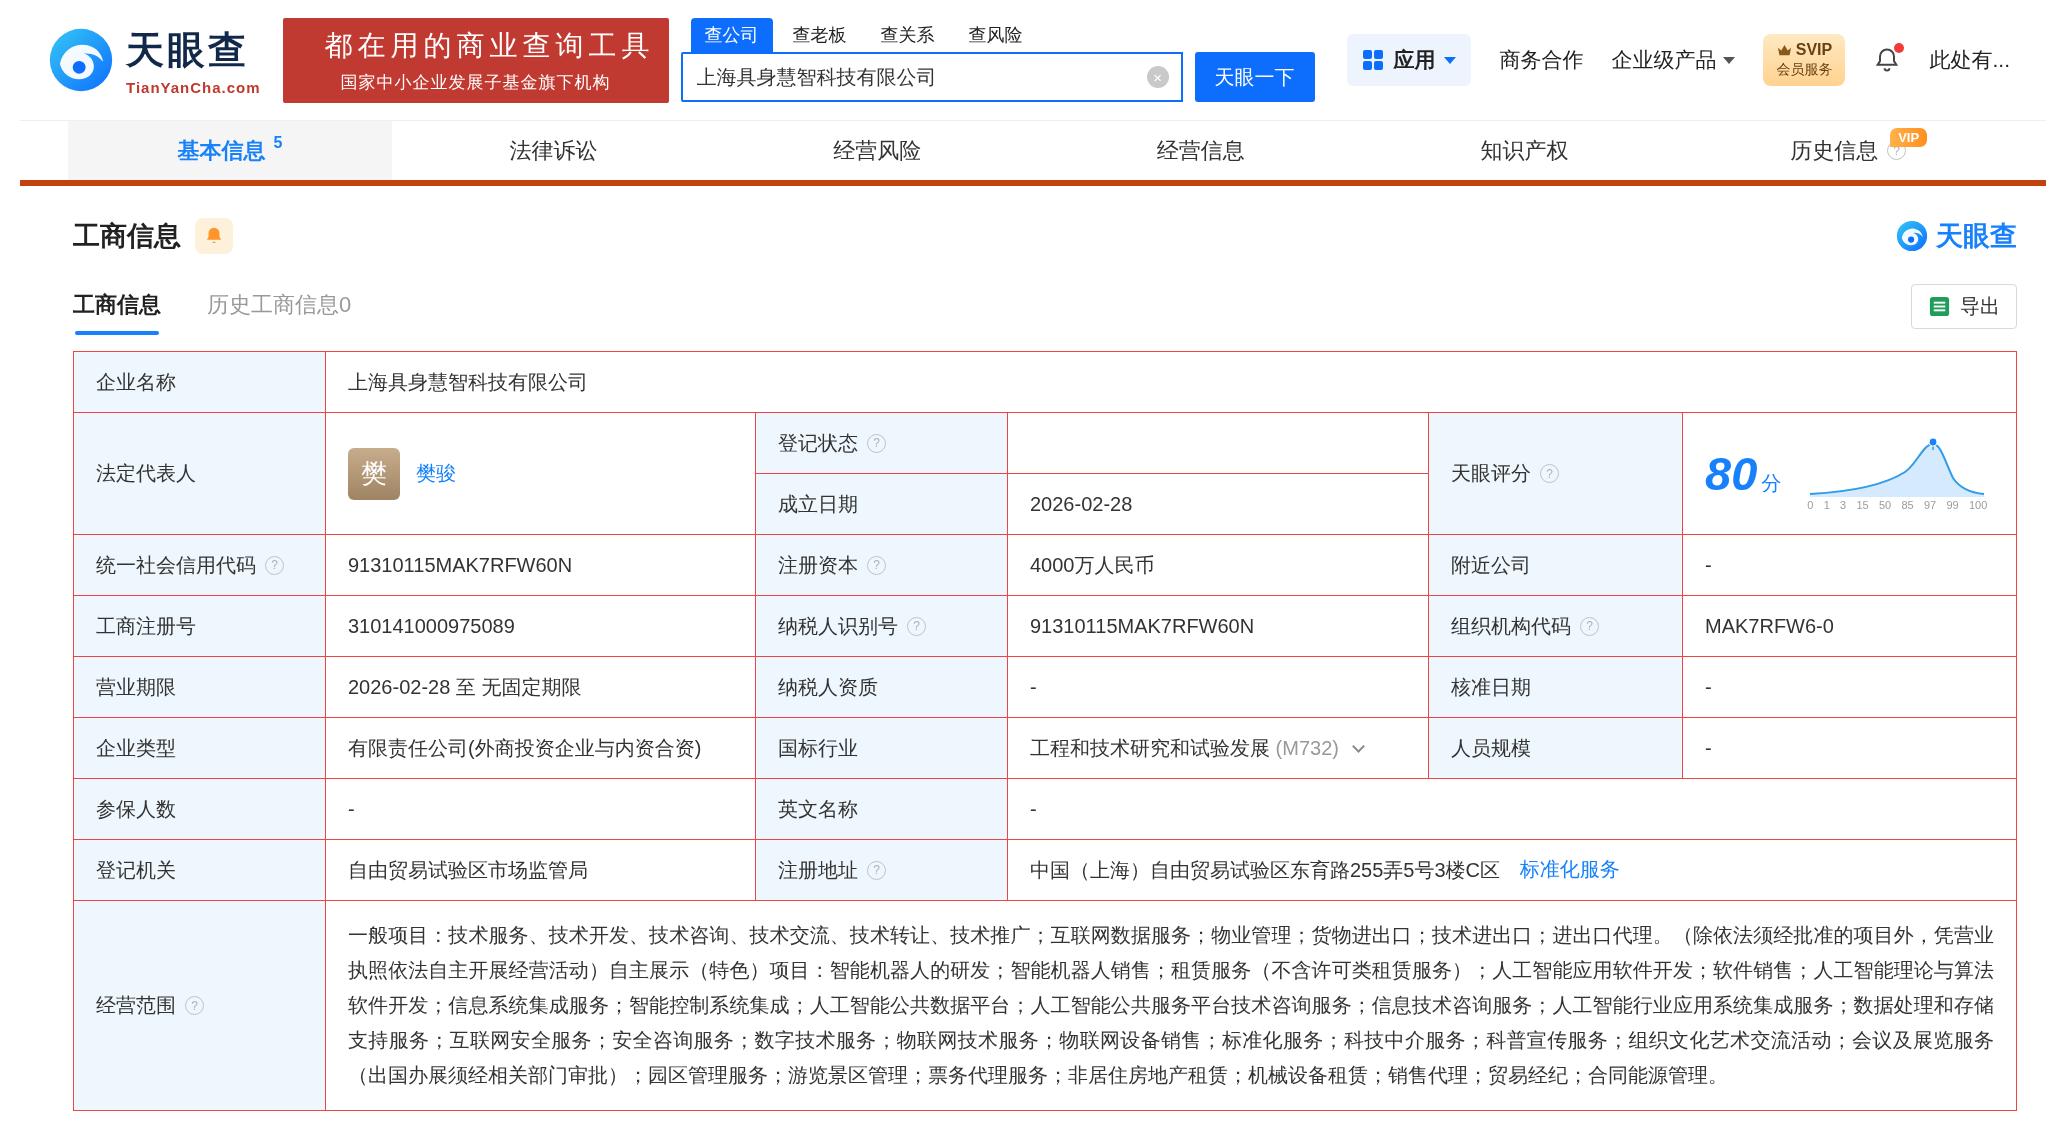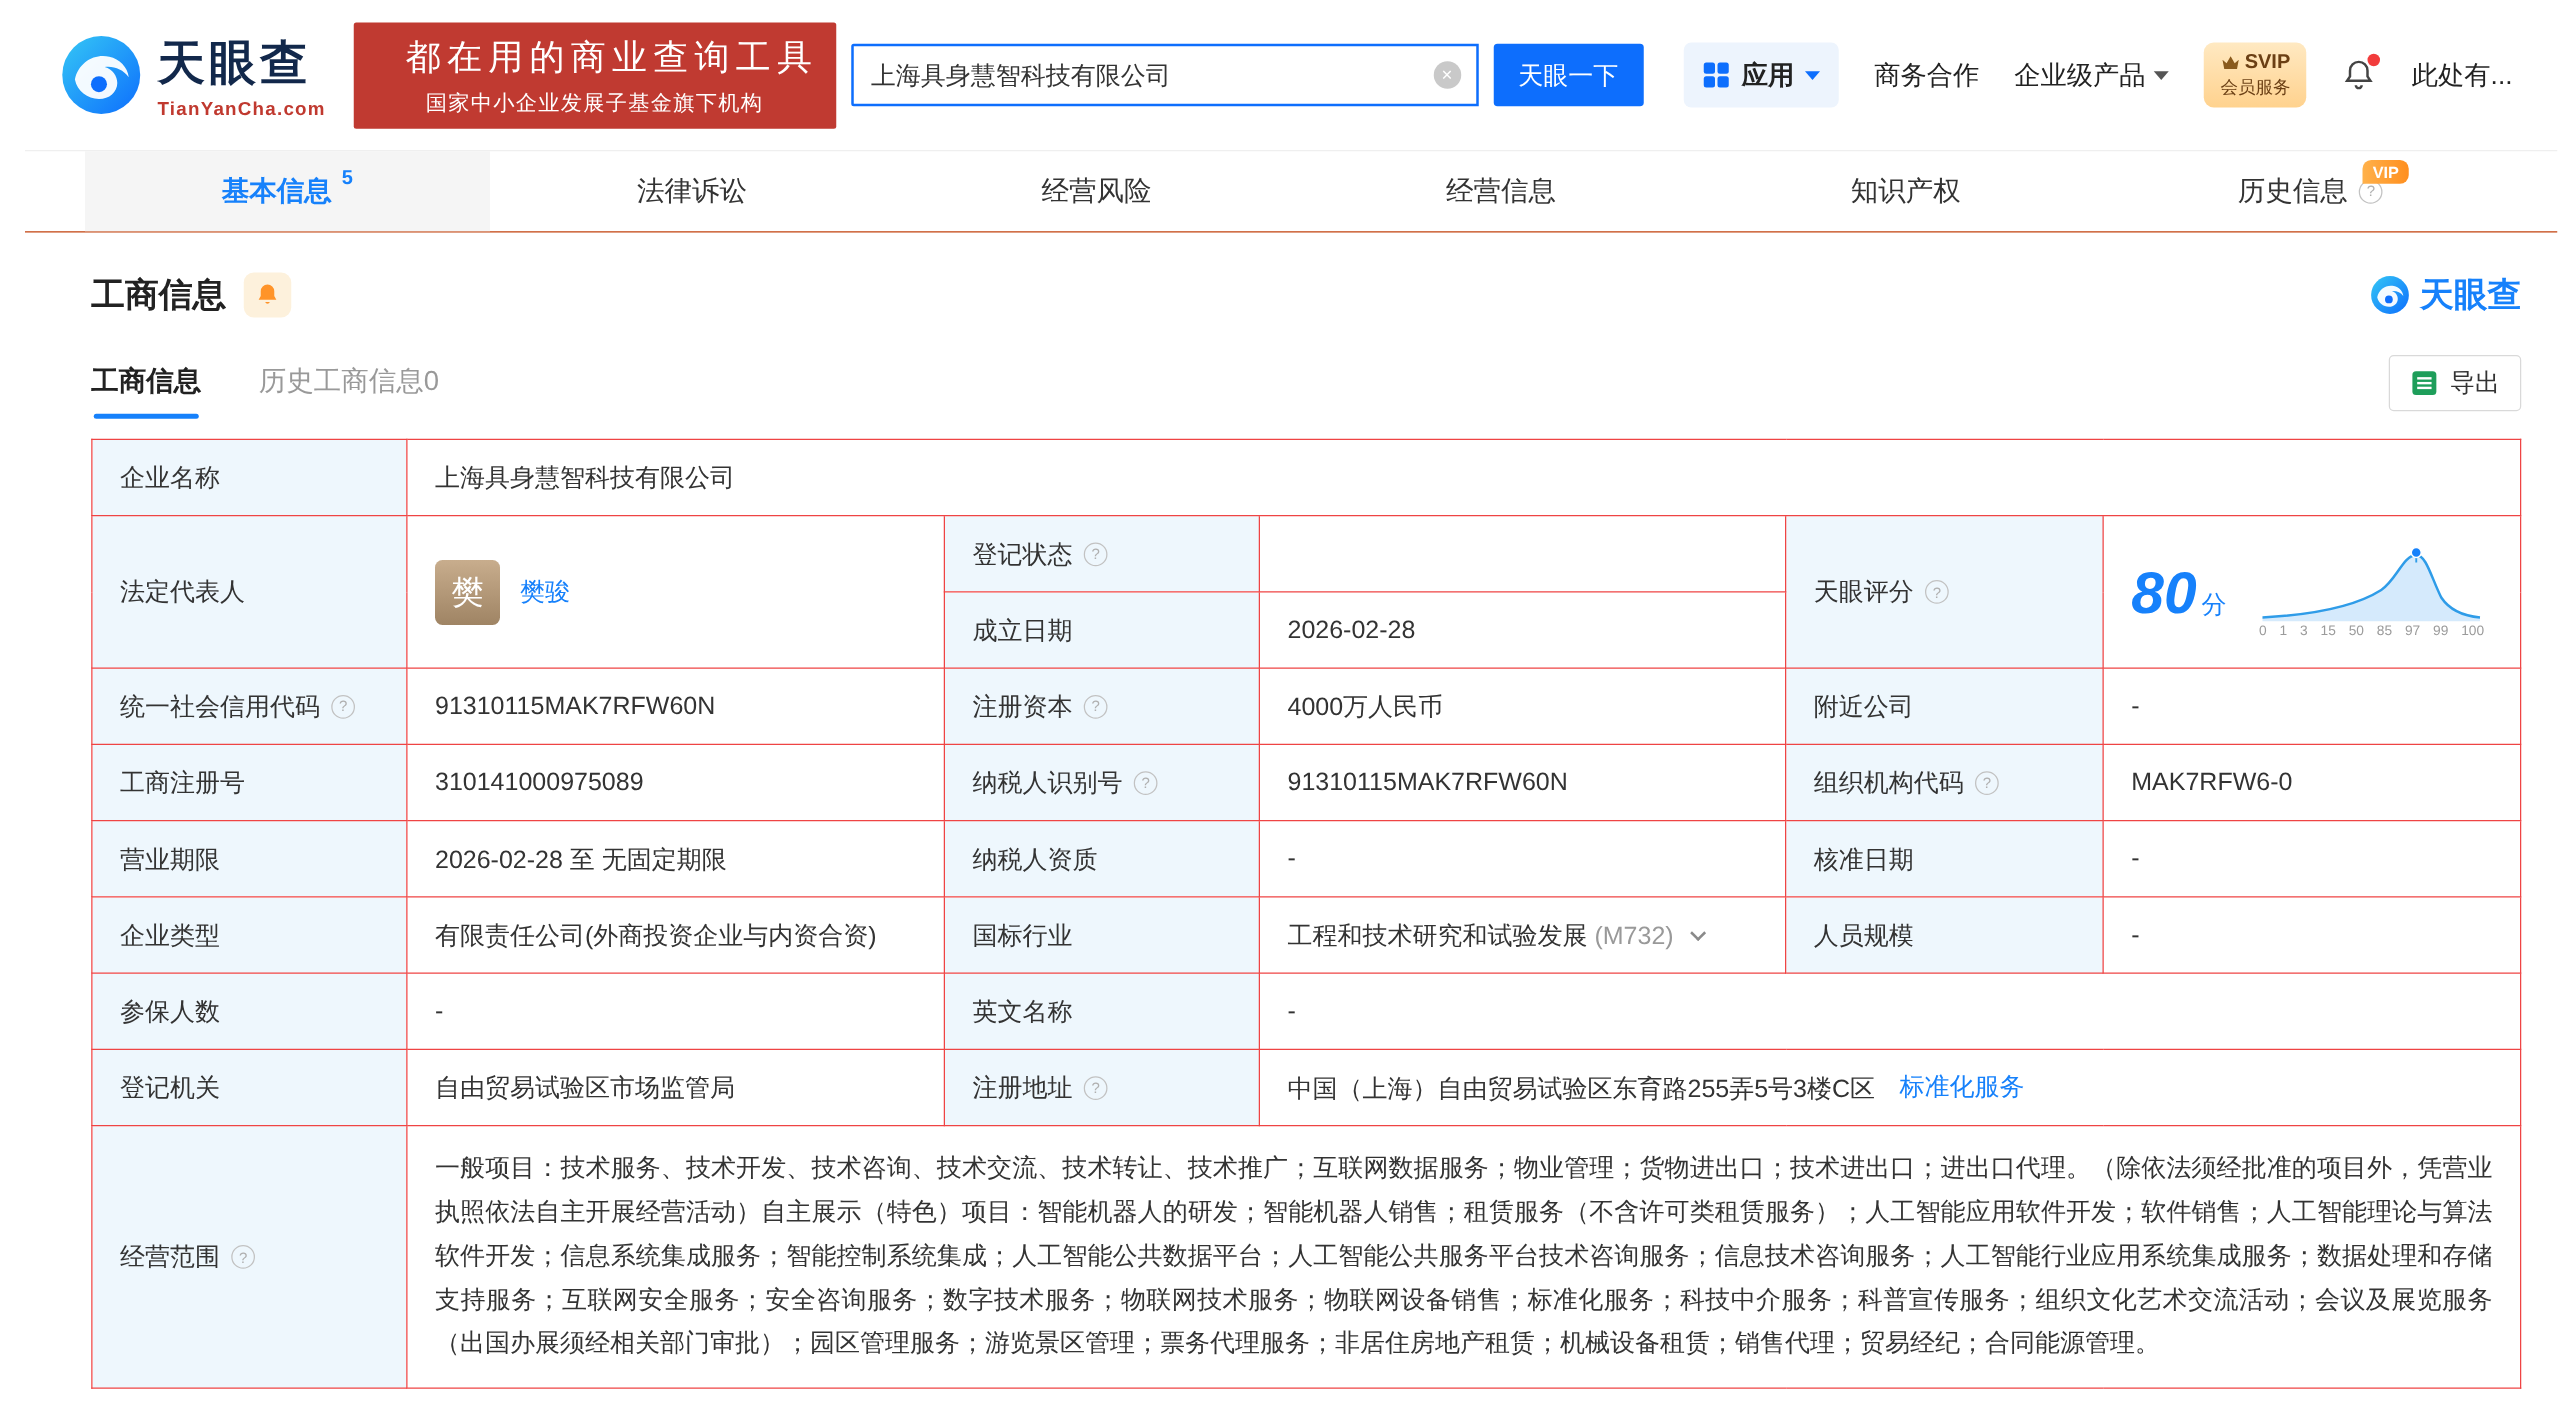--- a/index.html
+++ b/index.html
@@ -38,21 +38,21 @@
   .caret.blue { border-top-color:#0d6efd; }
   .svip { background:linear-gradient(180deg,#ffe9c2,#ffd28e); border-radius:8px; padding:7px 13px; text-align:center;
     color:#6b3f14; cursor:pointer; }
   .svip-top { font-size:16px; font-weight:bold; display:flex; align-items:center; justify-content:center; gap:4px; white-space:nowrap; }
   .svip-bottom { font-size:14px; margin-top:2px; white-space:nowrap; }
   .bell-wrap { position:relative; cursor:pointer; display:flex; }
   .red-dot { position:absolute; top:-3px; right:-3px; width:10px; height:10px; border-radius:50%; background:#f23c3c; }
   .user { font-size:21px; color:#222; cursor:pointer; white-space:nowrap; }
 
   
-  .nav { height:66px; display:flex; border-top:1px solid #efefef; border-bottom:1px solid #c2410c;
+  .nav { height:66px; display:flex; border-top:1px solid #efefef; border-bottom:6px solid #c2410c;
     padding:0 36px 0 48px; background:#fff;margin-left:20px; }
   .nav-tab { flex:1; display:flex; align-items:center; justify-content:center; font-size:22px; color:#333;
     position:relative; cursor:pointer; }
   .nav-tab.active { background:#f5f5f5; color:#1681fb; font-weight:bold; }
   .nav-badge { font-size:16px; color:#1681fb; margin-left:8px; align-self:flex-start; margin-top:13px; }
   .vip-badge { position:absolute; top:7px; left:calc(50% + 42px); background:linear-gradient(90deg,#ffb14a,#ff8f1f);
     color:#fff; font-size:13px; font-weight:bold; padding:2px 8px; border-radius:7px 7px 7px 0; }
   .help-circle { width:19px; height:19px; border:1px solid #c2c2c2; color:#b0b0b0; border-radius:50%;
     font-size:12px; display:inline-flex; align-items:center; justify-content:center; margin-left:9px;
     cursor:pointer; flex:0 0 auto; line-height:1; }
@@ -121,20 +121,26 @@
       <span class="logo-en">TianYanCha.com</span>
     </div>
   </div>
 
   <div class="promo">
     <div class="promo-line1">都在用的商业查询工具</div>
     <div class="promo-line2">国家中小企业发展子基金旗下机构</div>
   </div>
 
   <div class="search">
+    <div class="search-tabs">
+      <span class="search-tab active">查公司</span>
+      <span class="search-tab">查老板</span>
+      <span class="search-tab">查关系</span>
+      <span class="search-tab">查风险</span>
+    </div>
     <div class="search-row">
       <div class="search-input-wrap">
         <input class="search-input" value="上海具身慧智科技有限公司" style="">
         <span class="clear-btn">×</span>
       </div>
       <button class="search-btn">天眼一下</button>
     </div>
   </div>
 
   <div class="header-right">

